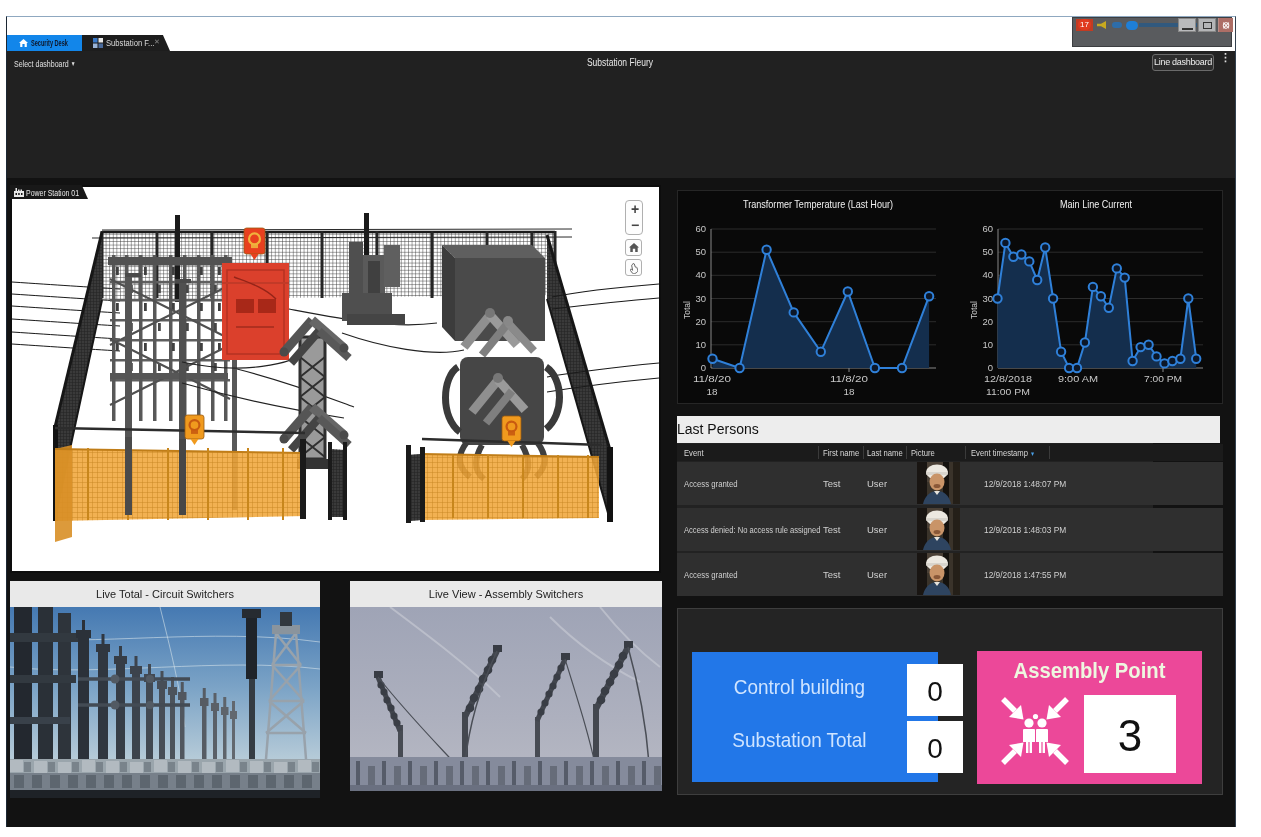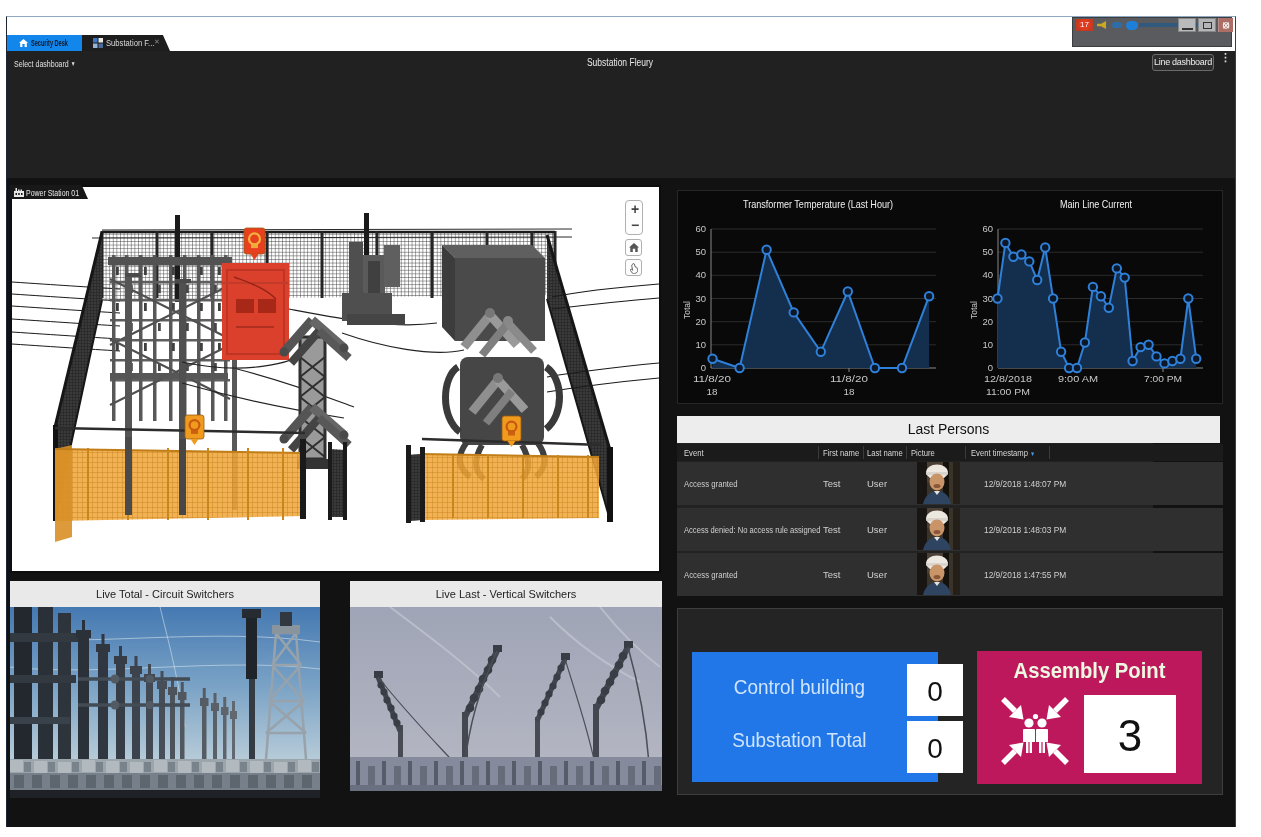--- a/index.html
+++ b/index.html
@@ -354,21 +354,21 @@
 <circle cx="510.3" cy="107.5" r="4.2" fill="#0c1728" stroke="#2f80d9" stroke-width="2"></circle>
 <circle cx="518.2" cy="167.7" r="4.2" fill="#0c1728" stroke="#2f80d9" stroke-width="2"></circle>
 <line x1="485" y1="177.0" x2="485" y2="181.0" stroke="#888888" stroke-width="1"></line>
 <text x="330" y="191.0" fill="#c8c8c8" font-size="9.5" text-anchor="middle" textLength="48" lengthAdjust="spacingAndGlyphs">12/8/2018</text>
 <text x="330" y="204.0" fill="#c8c8c8" font-size="9.5" text-anchor="middle" textLength="44" lengthAdjust="spacingAndGlyphs">11:00 PM</text>
 <text x="400" y="191.0" fill="#c8c8c8" font-size="9.5" text-anchor="middle" textLength="40" lengthAdjust="spacingAndGlyphs">9:00 AM</text>
 <text x="485" y="191.0" fill="#c8c8c8" font-size="9.5" text-anchor="middle" textLength="38" lengthAdjust="spacingAndGlyphs">7:00 PM</text>
 </svg>
 </div>
 
-<div class="abs" style="left:677px;top:416px;width:543px;height:27px;background:#ededed;color:#111;font-size:14px;text-align:center;line-height:27px">Last Persons</div>
+<div class="abs" style="left:677px;top:416px;width:543px;height:27px;background:#ededed;color:#111;font-size:14px;text-align:left;line-height:27px">Last Persons</div>
 <div class="abs" style="left:677px;top:443px;width:476px;height:149px;background:#222222" id="personsTable">
 
   <div class="abs" style="left:0;top:1px;width:546px;height:17px;background:#1b1b1b;color:#d8d8d8;font-size:9px">
     <span class="abs" style="left:7px;top:4px;transform:scaleX(0.85);transform-origin:0 0">Event</span>
     <span class="abs" style="left:146px;top:4px;transform:scaleX(0.85);transform-origin:0 0;white-space:nowrap">First name</span>
     <span class="abs" style="left:190px;top:4px;transform:scaleX(0.85);transform-origin:0 0;white-space:nowrap">Last name</span>
     <span class="abs" style="left:234px;top:4px;transform:scaleX(0.85);transform-origin:0 0">Picture</span>
     <span class="abs" style="left:294px;top:4px;transform:scaleX(0.85);transform-origin:0 0;white-space:nowrap">Event timestamp <span style="color:#4aa0e8;font-size:6px">▼</span></span>
     <span class="abs" style="left:141px;top:2px;width:1px;height:13px;background:#3a3a3a"></span>
     <span class="abs" style="left:186px;top:2px;width:1px;height:13px;background:#3a3a3a"></span>
@@ -435,21 +435,21 @@
 </div>
 </div>
 
 <div class="abs" style="left:677px;top:608px;width:546px;height:187px;background:#242424;border:1px solid #3e3e3e" id="mustering">
   <div class="abs" style="left:14px;top:43px;width:246px;height:130px;background:#2277e8">
     <div class="abs" style="left:0px;top:23px;width:215px;text-align:center;color:#cfe4ff;font-size:21px;transform:scaleX(0.9);transform-origin:107px 0;white-space:nowrap">Control building</div>
     <div class="abs" style="left:0px;top:76px;width:215px;text-align:center;color:#cfe4ff;font-size:21px;transform:scaleX(0.9);transform-origin:107px 0;white-space:nowrap">Substation Total</div>
     <div class="abs" style="left:215px;top:12px;width:56px;height:52px;background:#fff;color:#111;font-size:28px;text-align:center;line-height:55px">0</div>
     <div class="abs" style="left:215px;top:69px;width:56px;height:52px;background:#fff;color:#111;font-size:28px;text-align:center;line-height:55px">0</div>
   </div>
-  <div class="abs" style="left:299px;top:42px;width:225px;height:133px;background:#be185d">
+  <div class="abs" style="left:299px;top:42px;width:225px;height:133px;background:#ec4899">
     <div class="abs" style="left:0;top:7px;width:225px;text-align:center;color:#eef7e0;font-size:22px;font-weight:bold;transform:scaleX(0.92);transform-origin:112px 0;white-space:nowrap">Assembly Point</div>
     <div class="abs" style="left:22px;top:44px;width:72px;height:72px" id="assemblyIcon"><svg width="72" height="72" viewBox="0 0 72 72">
 <g fill="#ffffff">
 <path d="M4 4 L16 16" stroke="#fff" stroke-width="5.5"></path>
 <polygon points="24.5,24.5 10,22 22,10"></polygon>
 <path d="M68 4 L56 16" stroke="#fff" stroke-width="5.5"></path>
 <polygon points="47.5,24.5 62,22 50,10"></polygon>
 <path d="M4 68 L16 56" stroke="#fff" stroke-width="5.5"></path>
 <polygon points="24.5,47.5 10,50 22,62"></polygon>
 <path d="M68 68 L56 56" stroke="#fff" stroke-width="5.5"></path>
@@ -573,21 +573,21 @@
 <rect x="166" y="168" width="10" height="13" fill="#5d666f"></rect>
 <rect x="184" y="168" width="10" height="13" fill="#5d666f"></rect>
 <rect x="202" y="168" width="10" height="13" fill="#5d666f"></rect>
 <rect x="220" y="168" width="10" height="13" fill="#5d666f"></rect>
 <rect x="238" y="168" width="10" height="13" fill="#5d666f"></rect>
 <rect x="256" y="168" width="10" height="13" fill="#5d666f"></rect>
 <rect x="274" y="168" width="10" height="13" fill="#5d666f"></rect>
 <rect x="292" y="168" width="10" height="13" fill="#5d666f"></rect>
 <rect x="0" y="183" width="310" height="8" fill="#1e2227"></rect>
 </svg></div>
-<div class="abs" style="left:350px;top:581px;width:312px;height:26px;background:#e9e9e9;color:#222;font-size:11px;text-align:center;line-height:26px">Live Last - Vertical Switchers</div>
+<div class="abs" style="left:350px;top:581px;width:312px;height:26px;background:#e9e9e9;color:#222;font-size:11px;text-align:center;line-height:26px">Live View - Assembly Switchers</div>
 <div class="abs" style="left:350px;top:607px;width:312px;height:184px;background:#9aa2b4" id="liveRight"><svg width="312" height="184" viewBox="0 0 312 184">
 <defs>
 <linearGradient id="sky2" x1="0" y1="0" x2="0" y2="1">
 <stop offset="0" stop-color="#9fa4b6"></stop>
           <stop offset="0.6" stop-color="#adb0be"></stop>
           <stop offset="1" stop-color="#b8bac4"></stop>
 </linearGradient>
 </defs>
 <rect width="312" height="184" fill="url(#sky2)"></rect>
 <path d="M40 0 C 80 30, 120 60, 150 90 M200 10 C 230 40, 260 60, 290 75 M250 0 C 270 25, 290 45, 310 60" stroke="#c5c8d1" stroke-width="2" fill="none" opacity="0.7"></path>

